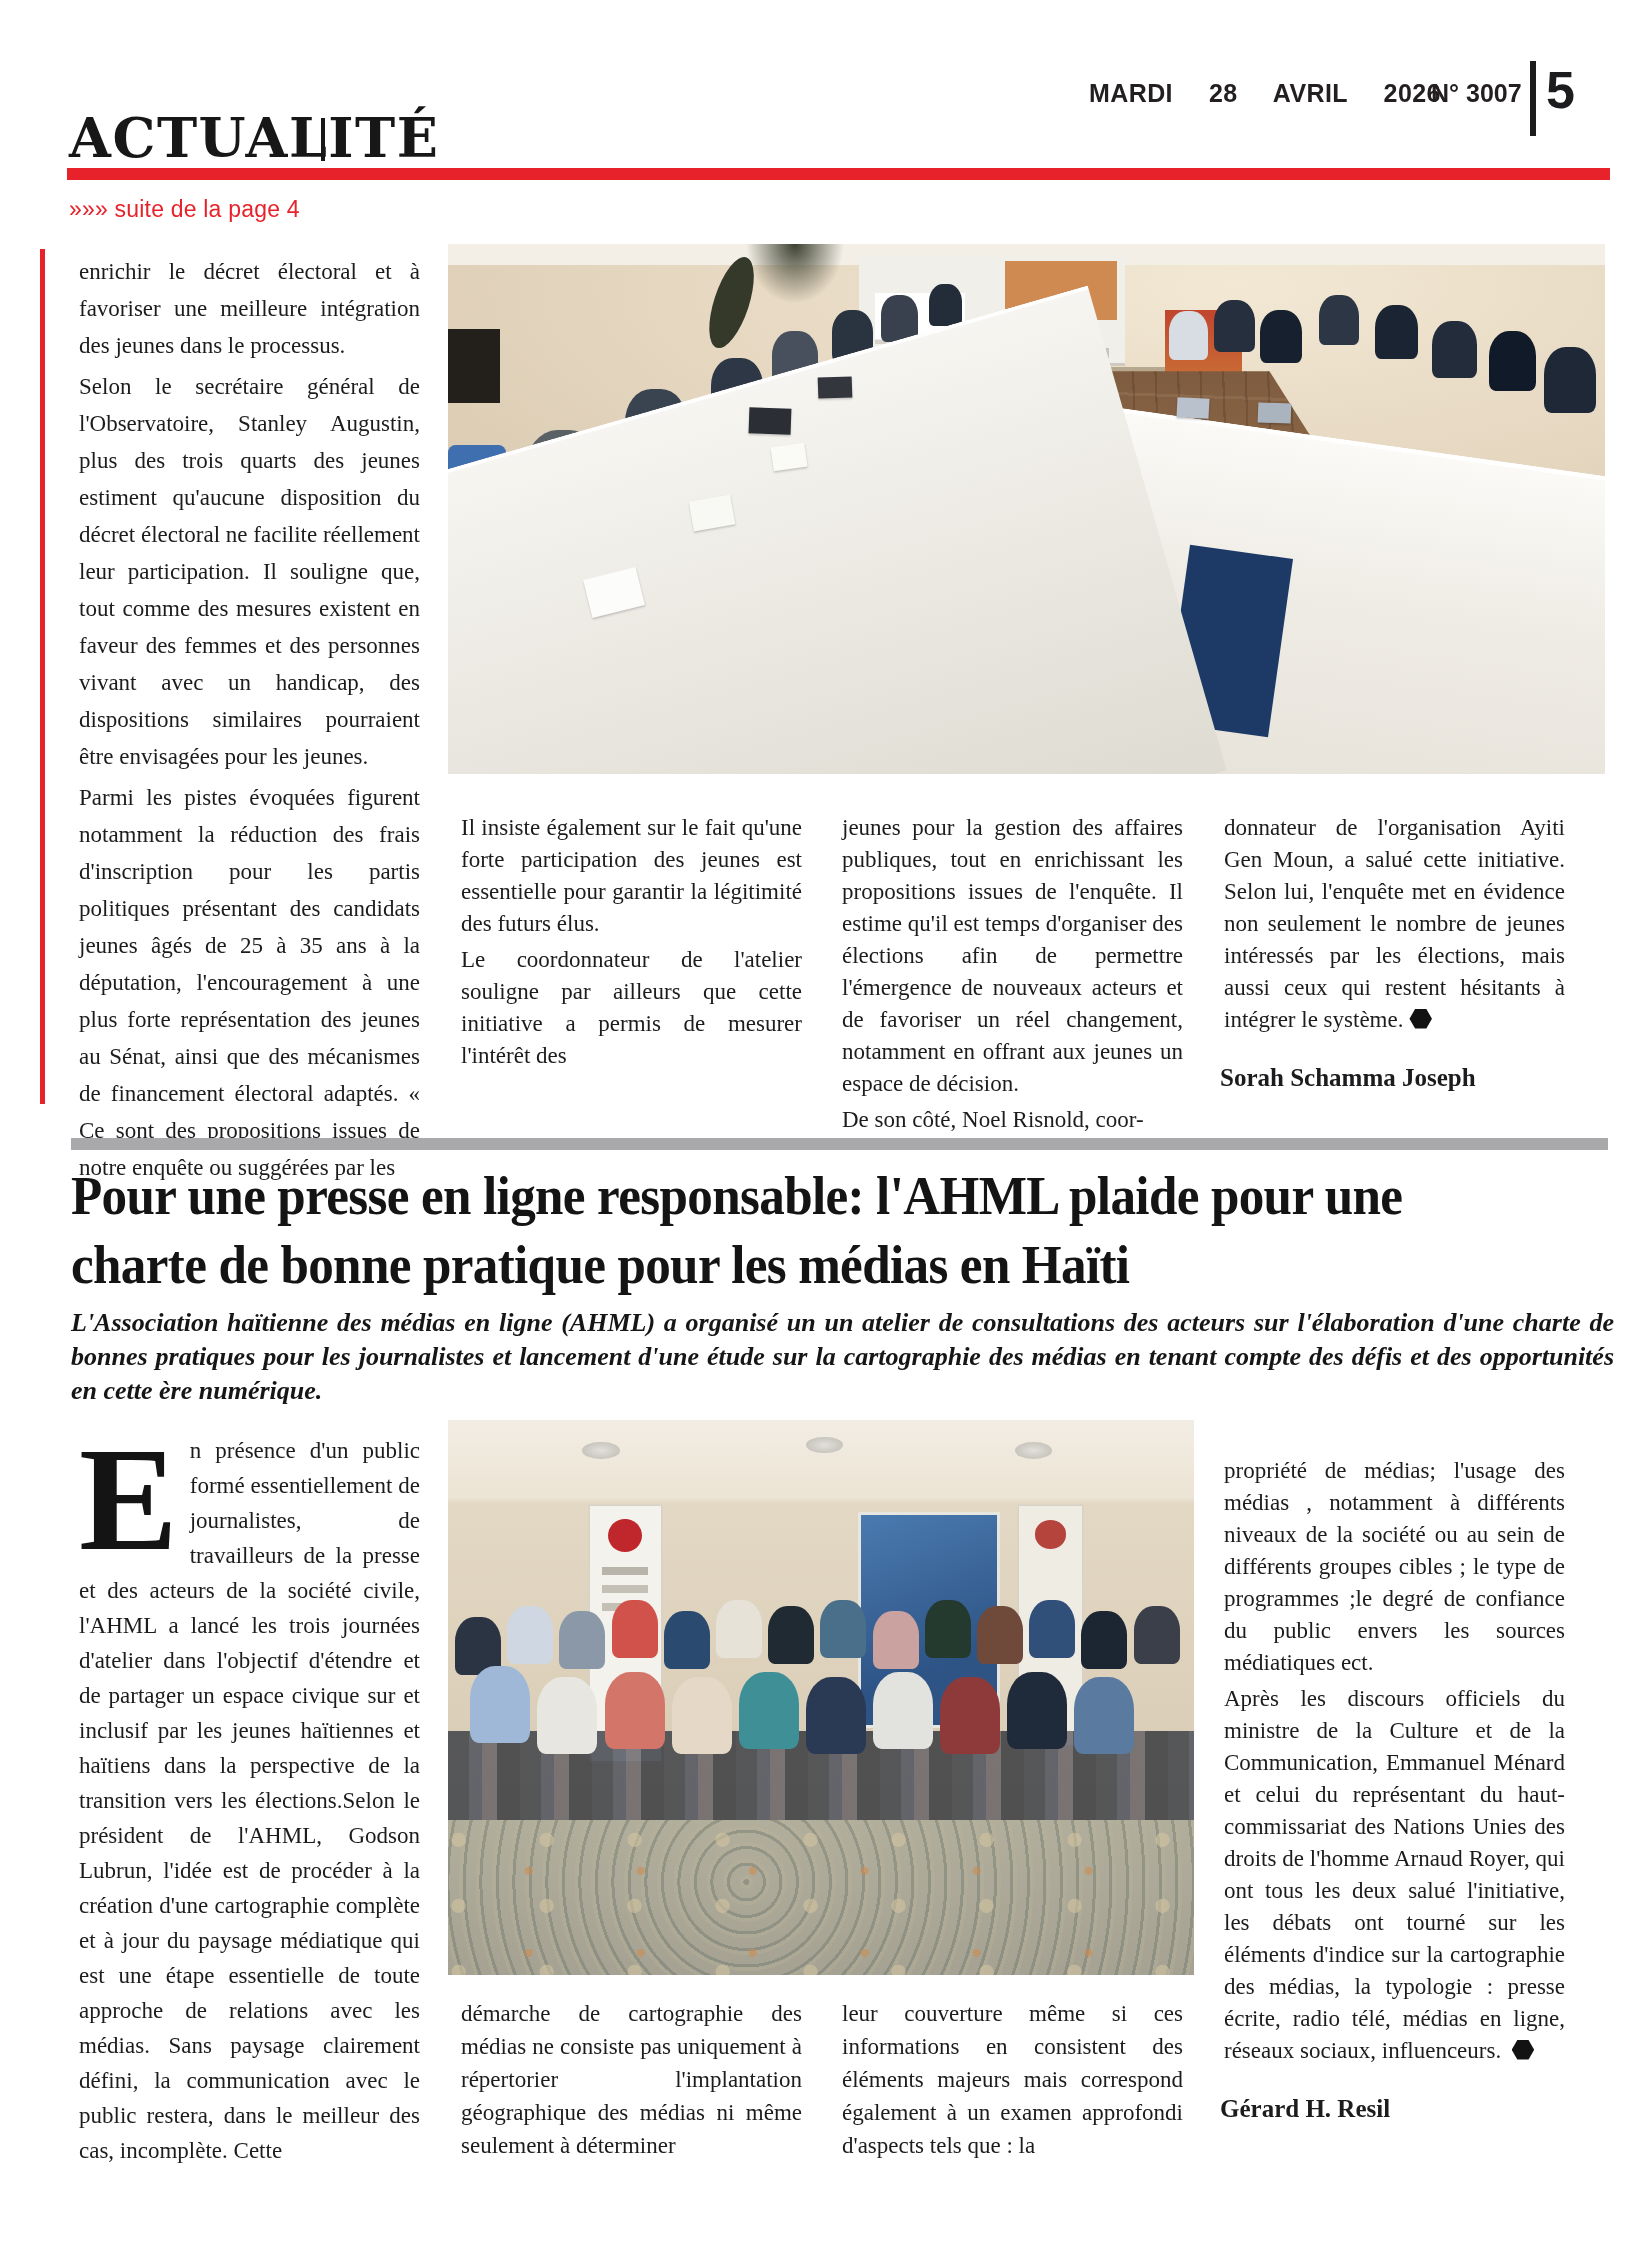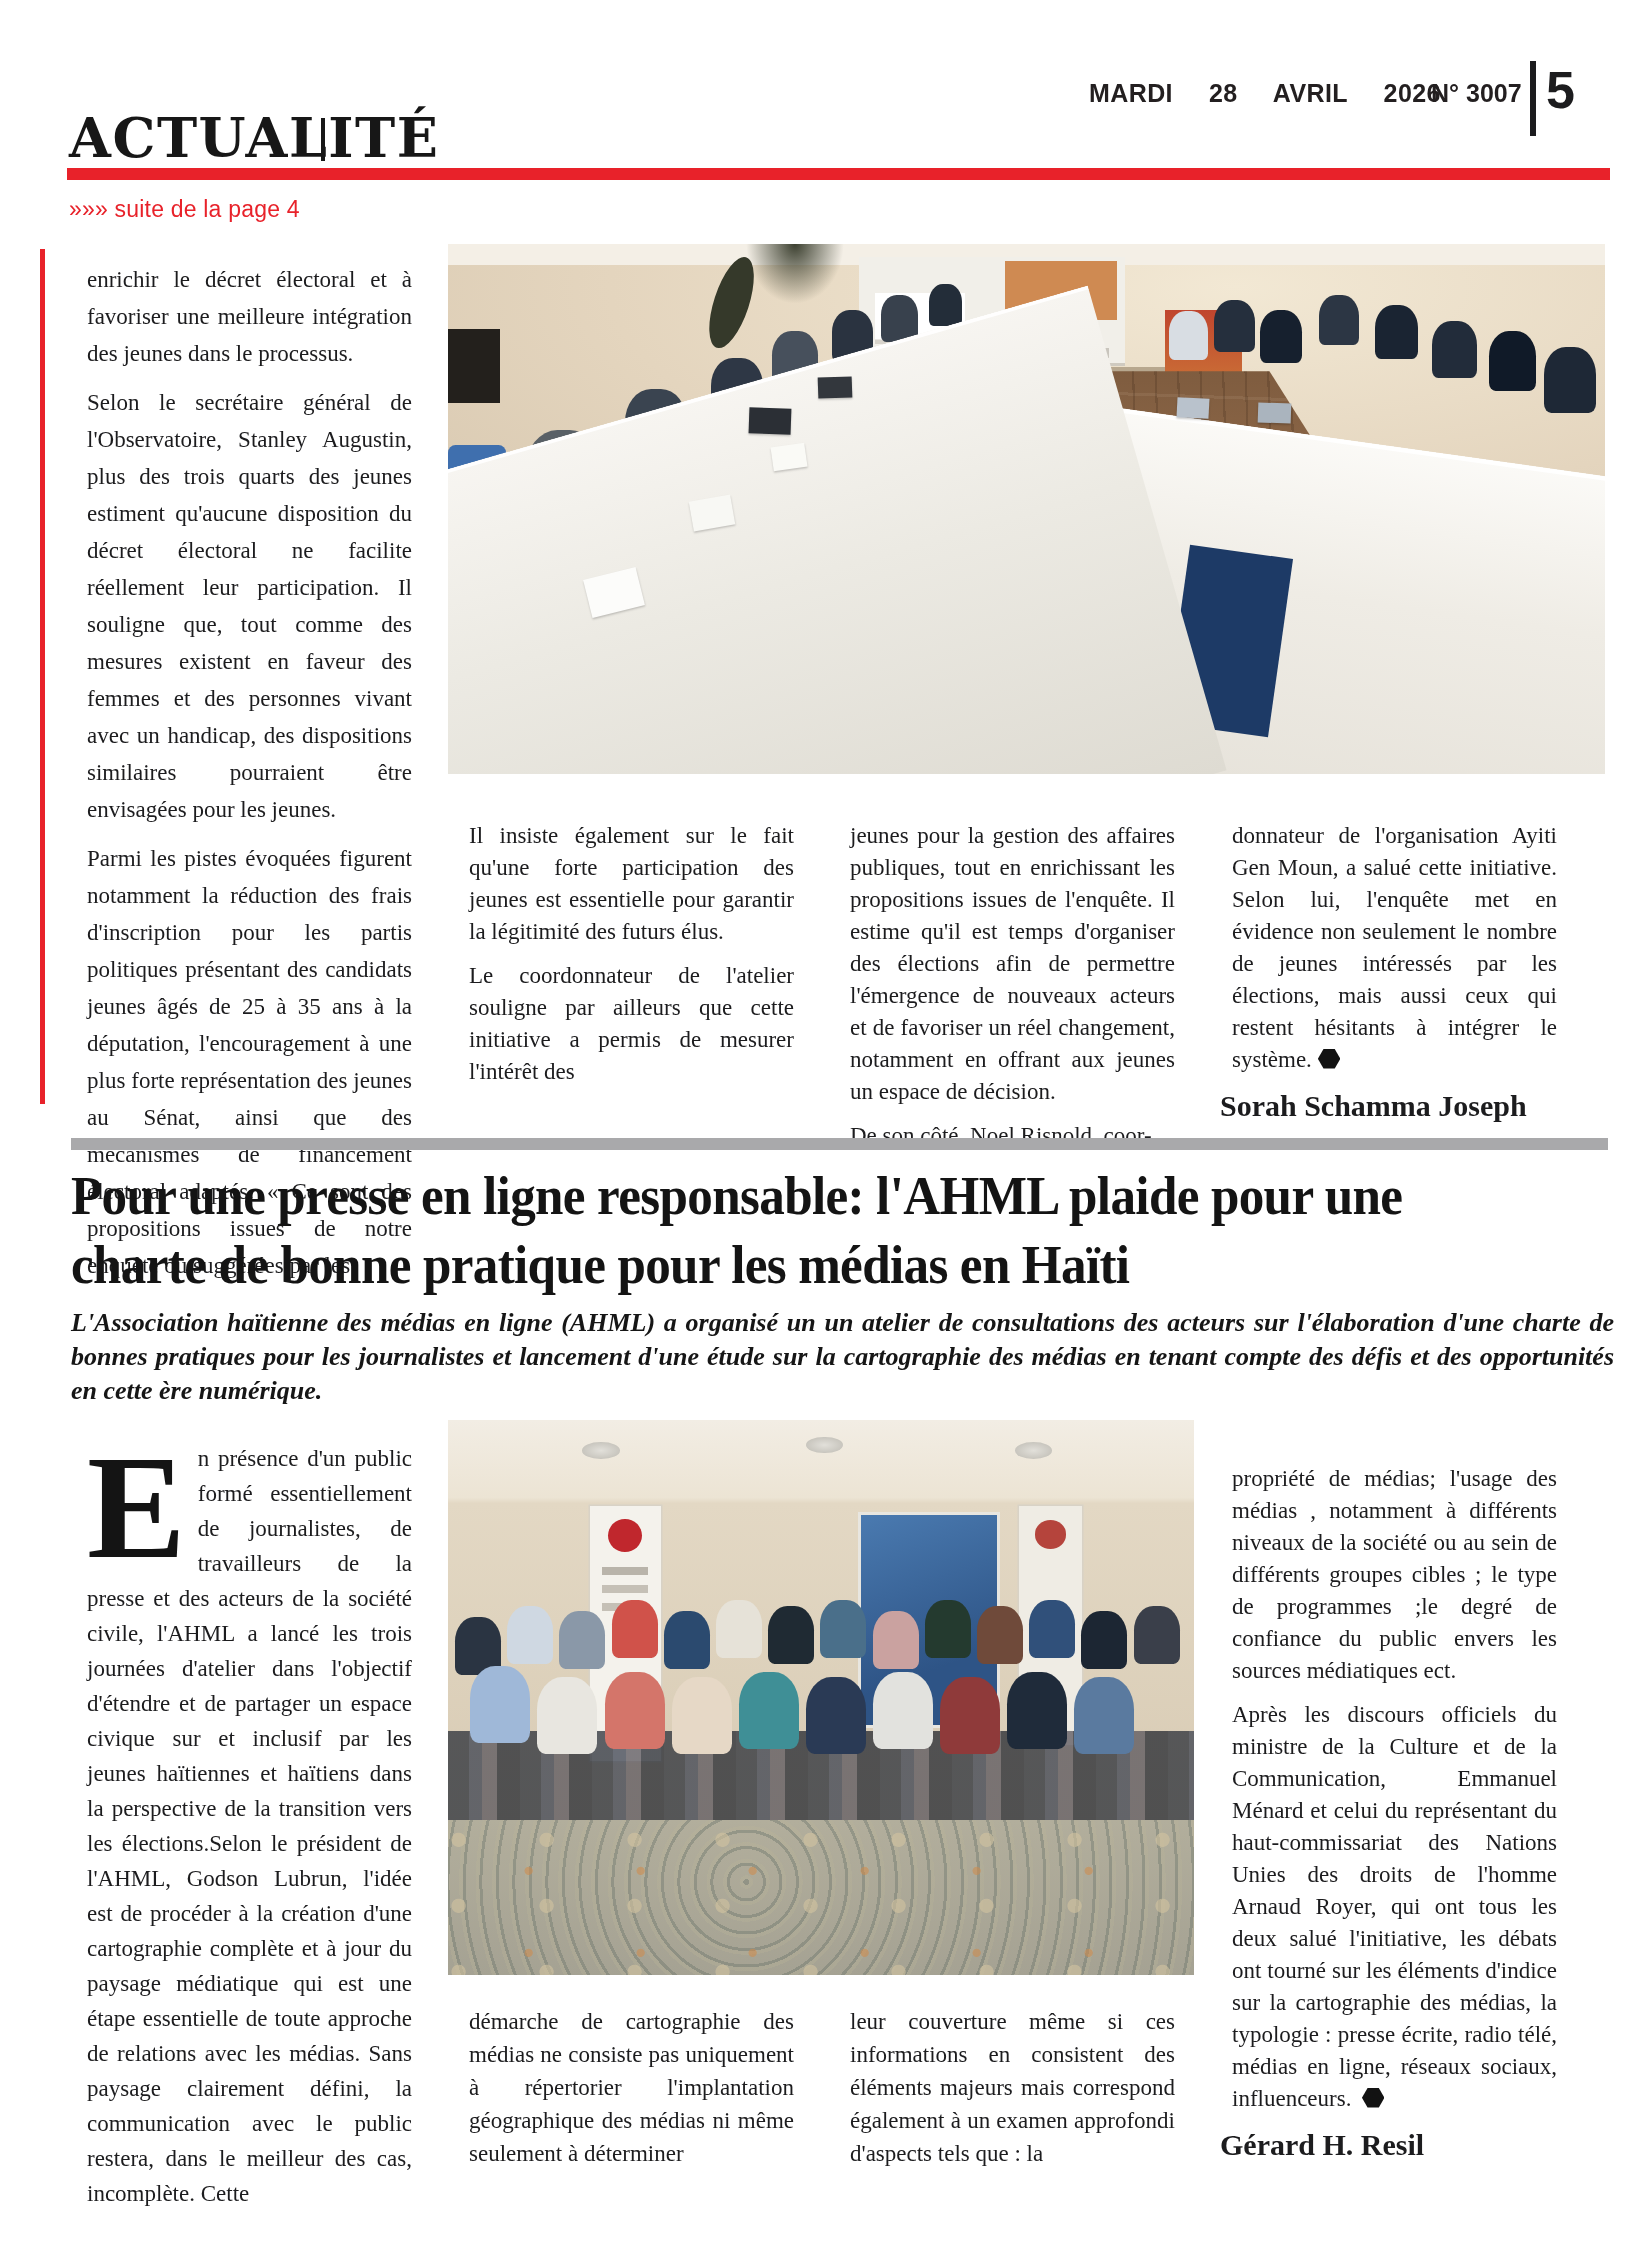--- a/index.html
+++ b/index.html
@@ -37,28 +37,28 @@
   }
   .brand-banner span {
     font-family:"DejaVu Serif",serif; font-weight:bold; font-size:34px; color:#ffffff; letter-spacing:0.7px;
   }
   .continuation {
     position:absolute; left:69px; top:196px; font-family:"Liberation Sans",sans-serif;
     font-size:23px; letter-spacing:0.2px;
   }
   
   .col { position:absolute; width:349px; text-align:justify; font-size:23px; }
-  .col p { margin:12px; }
+  .col p { margin:4px; }
   .a1c1 { line-height:37px; }
   .a1rest { line-height:32px; }
   .a2c1 { line-height:35px; }
   .a2mid { line-height:33px; }
   .a2c4 { line-height:32px; }
   .red-rule { position:absolute; left:40px; top:249px; width:4.5px; height:855px; }
-  .byline { font-weight:bold; font-size:30px; margin-top:14px; text-align:left; }
+  .byline { font-weight:bold; font-size:25px; margin-top:26px; text-align:left; }
   .endmark {
     display:inline-block; width:22.5px; height:19.5px; background:#121212; margin-left:6px;
     vertical-align:-1.5px;
     clip-path:polygon(25% 0,75% 0,100% 50%,75% 100%,25% 100%,0 50%);
   }
   .dropcap {
     float:left; font-weight:bold; font-size:148px; line-height:117px;
     padding:7.5px 12px 0 0; color:#141414;
   }
   

